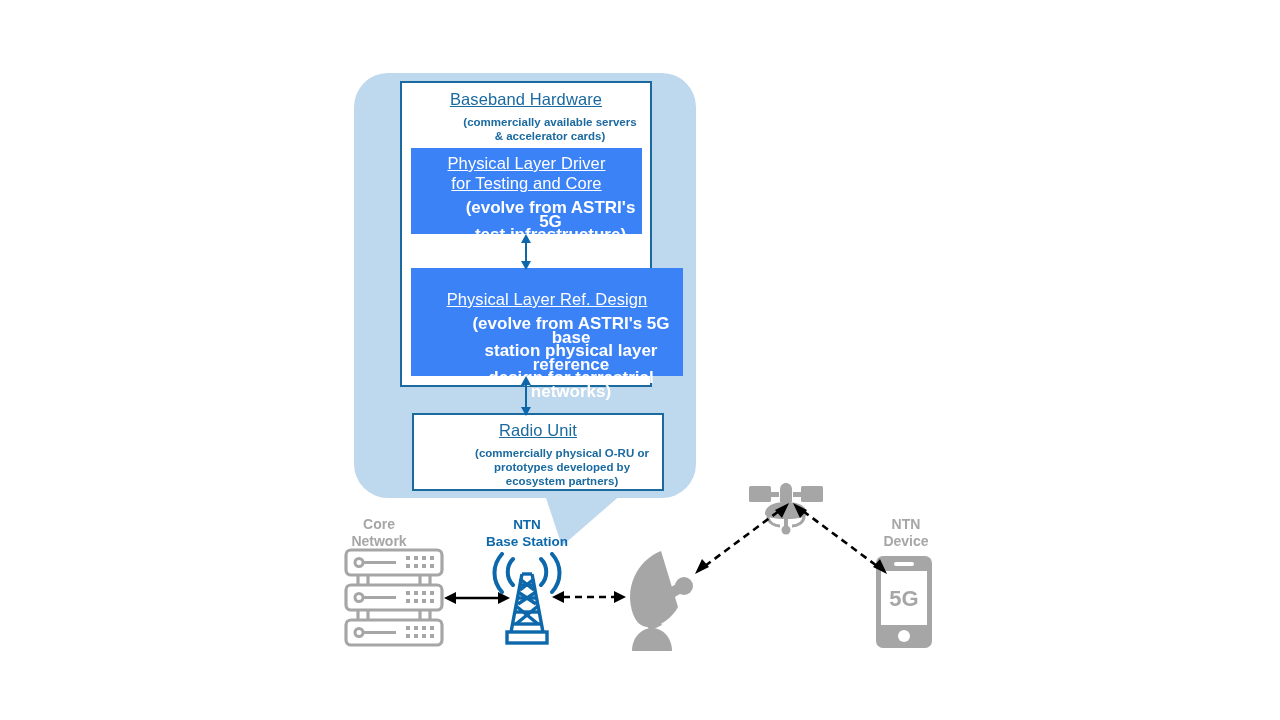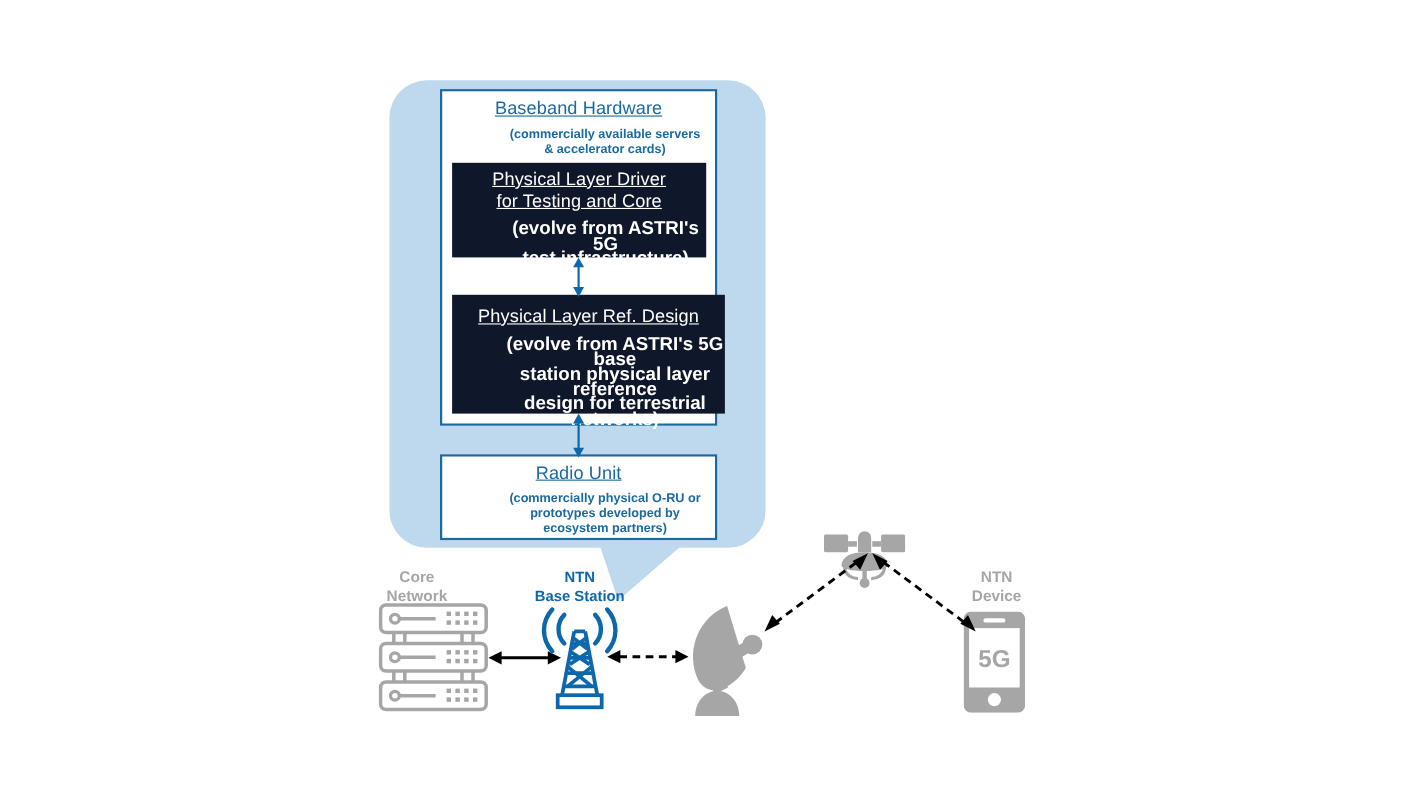--- a/index.html
+++ b/index.html
@@ -29,30 +29,30 @@
   #callout-tail { left: 540px; top: 480px; z-index: 1; }
 
   
   .frame-box {
     background: #ffffff;
     border: 2.5px solid #1a6aa0;
     z-index: 3;
     text-align: center;
   }
   #baseband-box { left: 400px; top: 81px; width: 252px; height: 306px; padding-top: 6px; }
-  #radio-unit-box { left: 400px; top: 413px; width: 252px; height: 78px; padding-top: 5px; }
+  #radio-unit-box { left: 412px; top: 413px; width: 252px; height: 78px; padding-top: 5px; }
 
   
   .solid-box {
-    background: #0f172a;
+    background: #3b82f6;
     z-index: 4;
     text-align: center;
   }
   #phy-driver-box { left: 411px; top: 148px; width: 231px; height: 86px; padding-top: 5px; }
-  #phy-ref-box { left: 411px; top: 268px; width: 248px; height: 108px; padding-top: 10px; }
+  #phy-ref-box { left: 411px; top: 268px; width: 272px; height: 108px; padding-top: 21px; }
 
   
   .box-title {
     color: #1a6aa0;
     font-size: 16.5px;
     font-weight: 400;
     line-height: 20px;
     letter-spacing: 0.1px;
     text-decoration: underline;
   }

